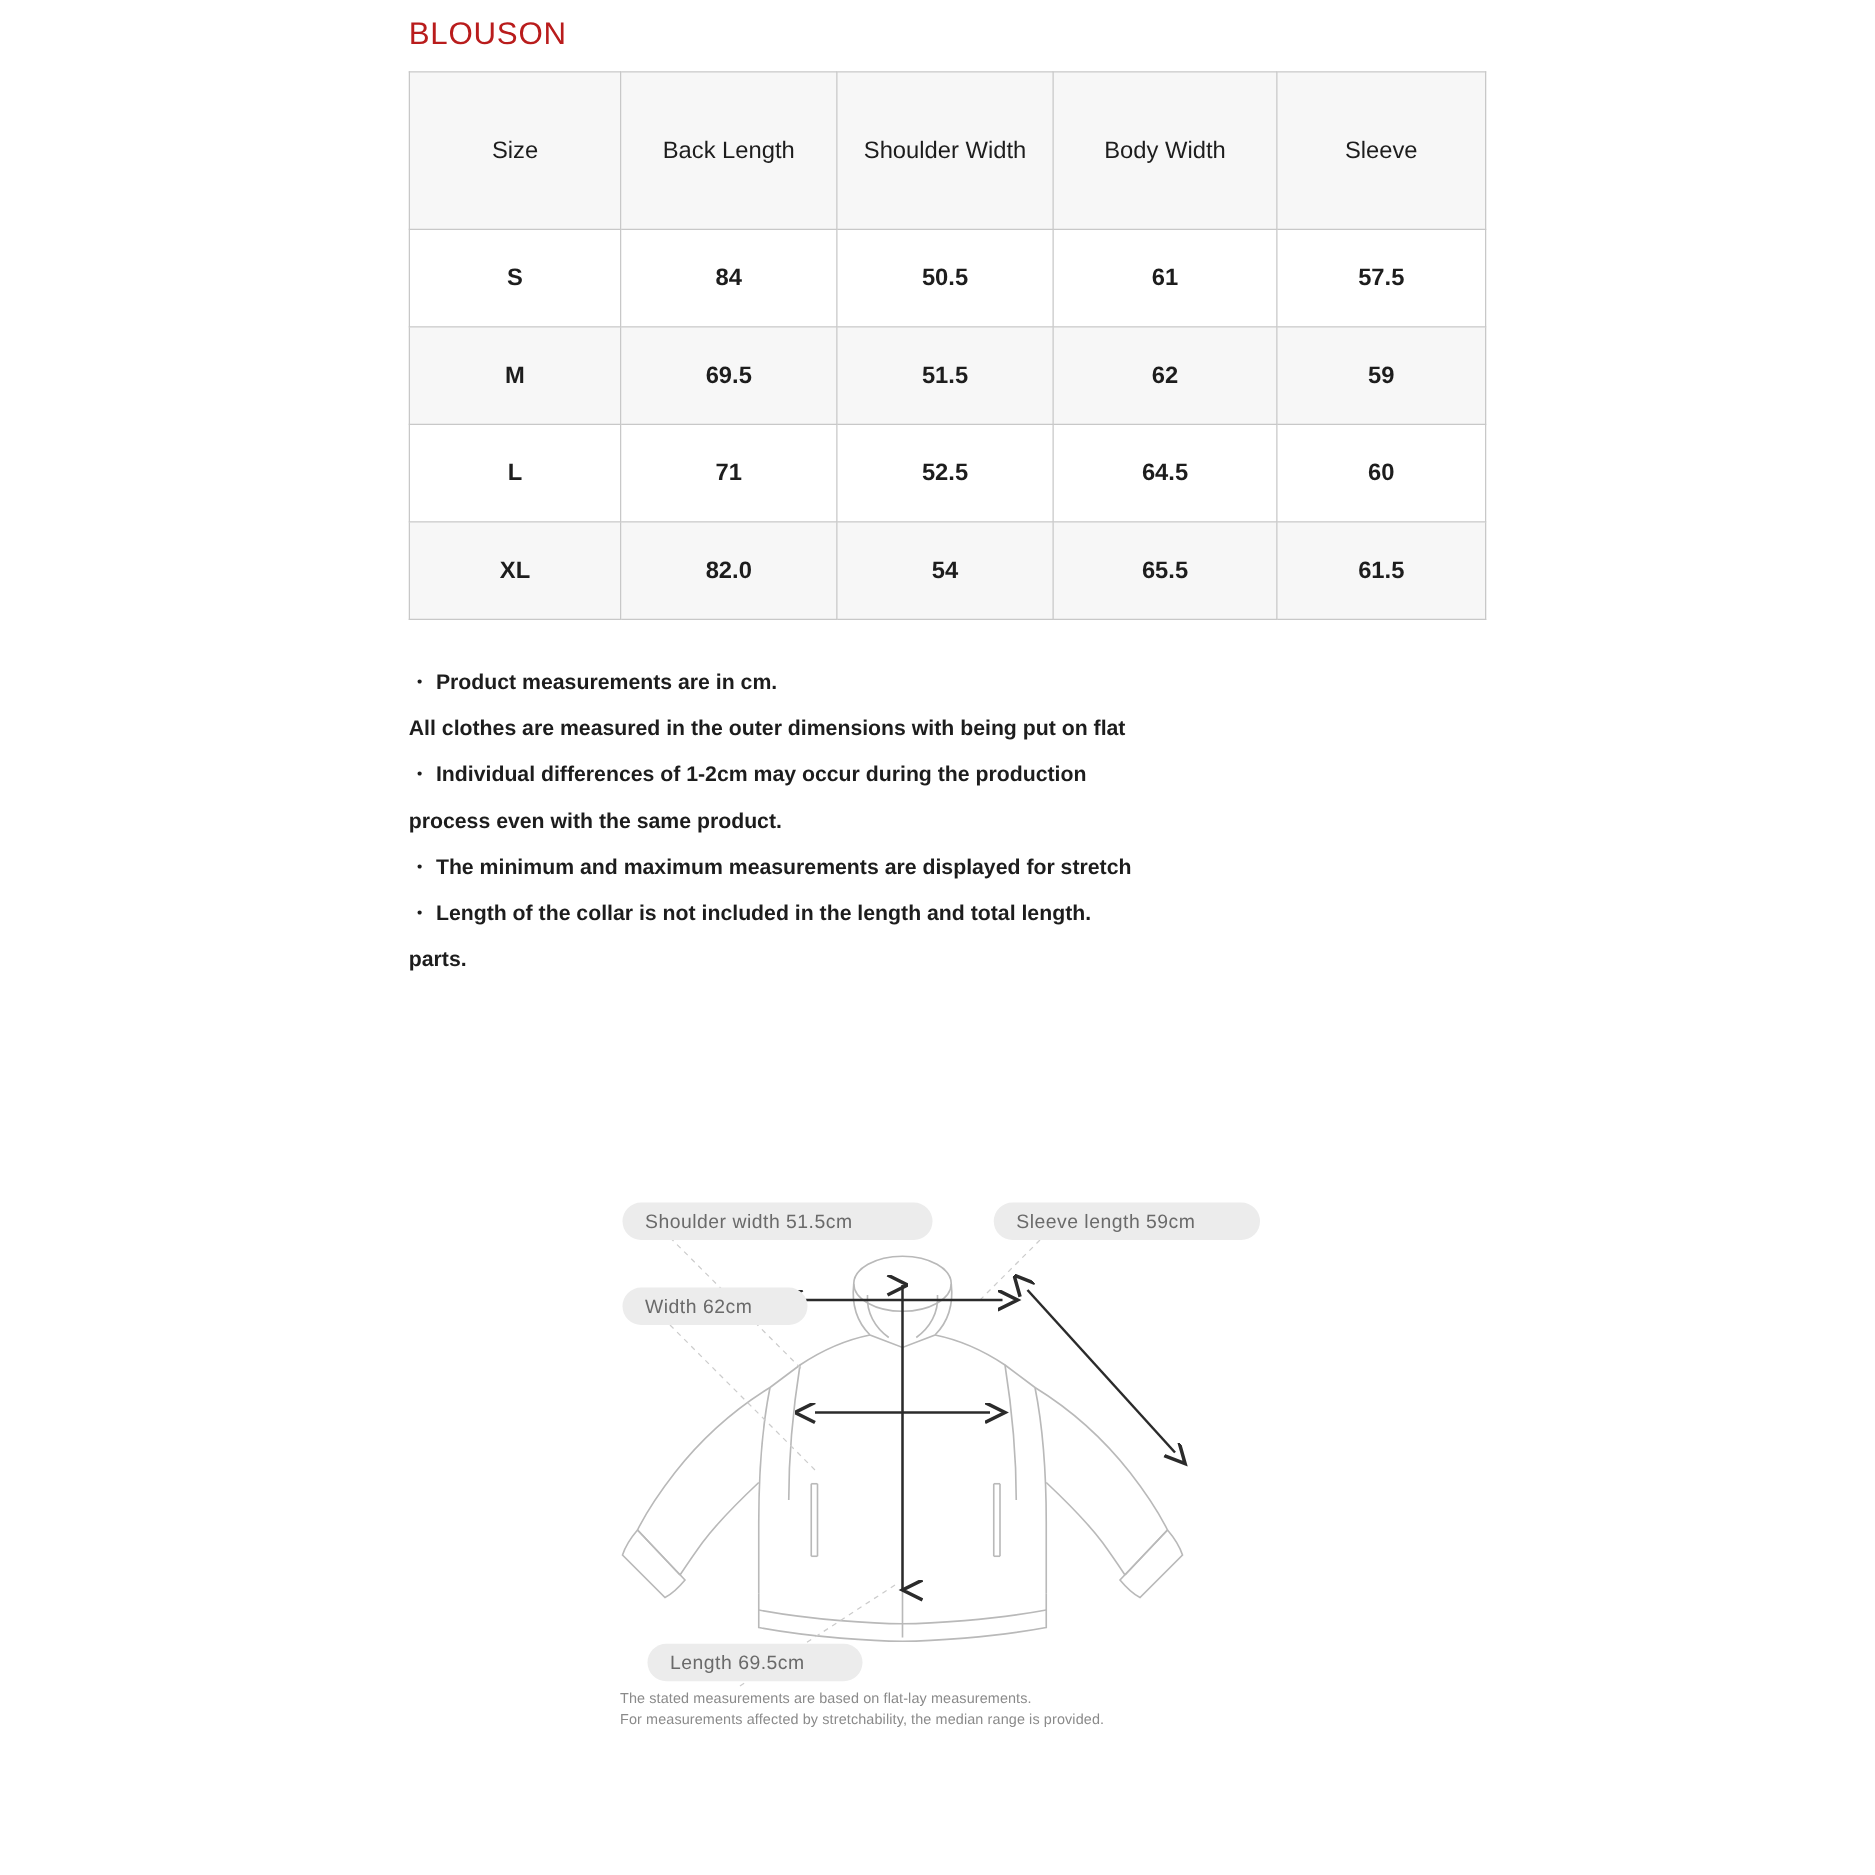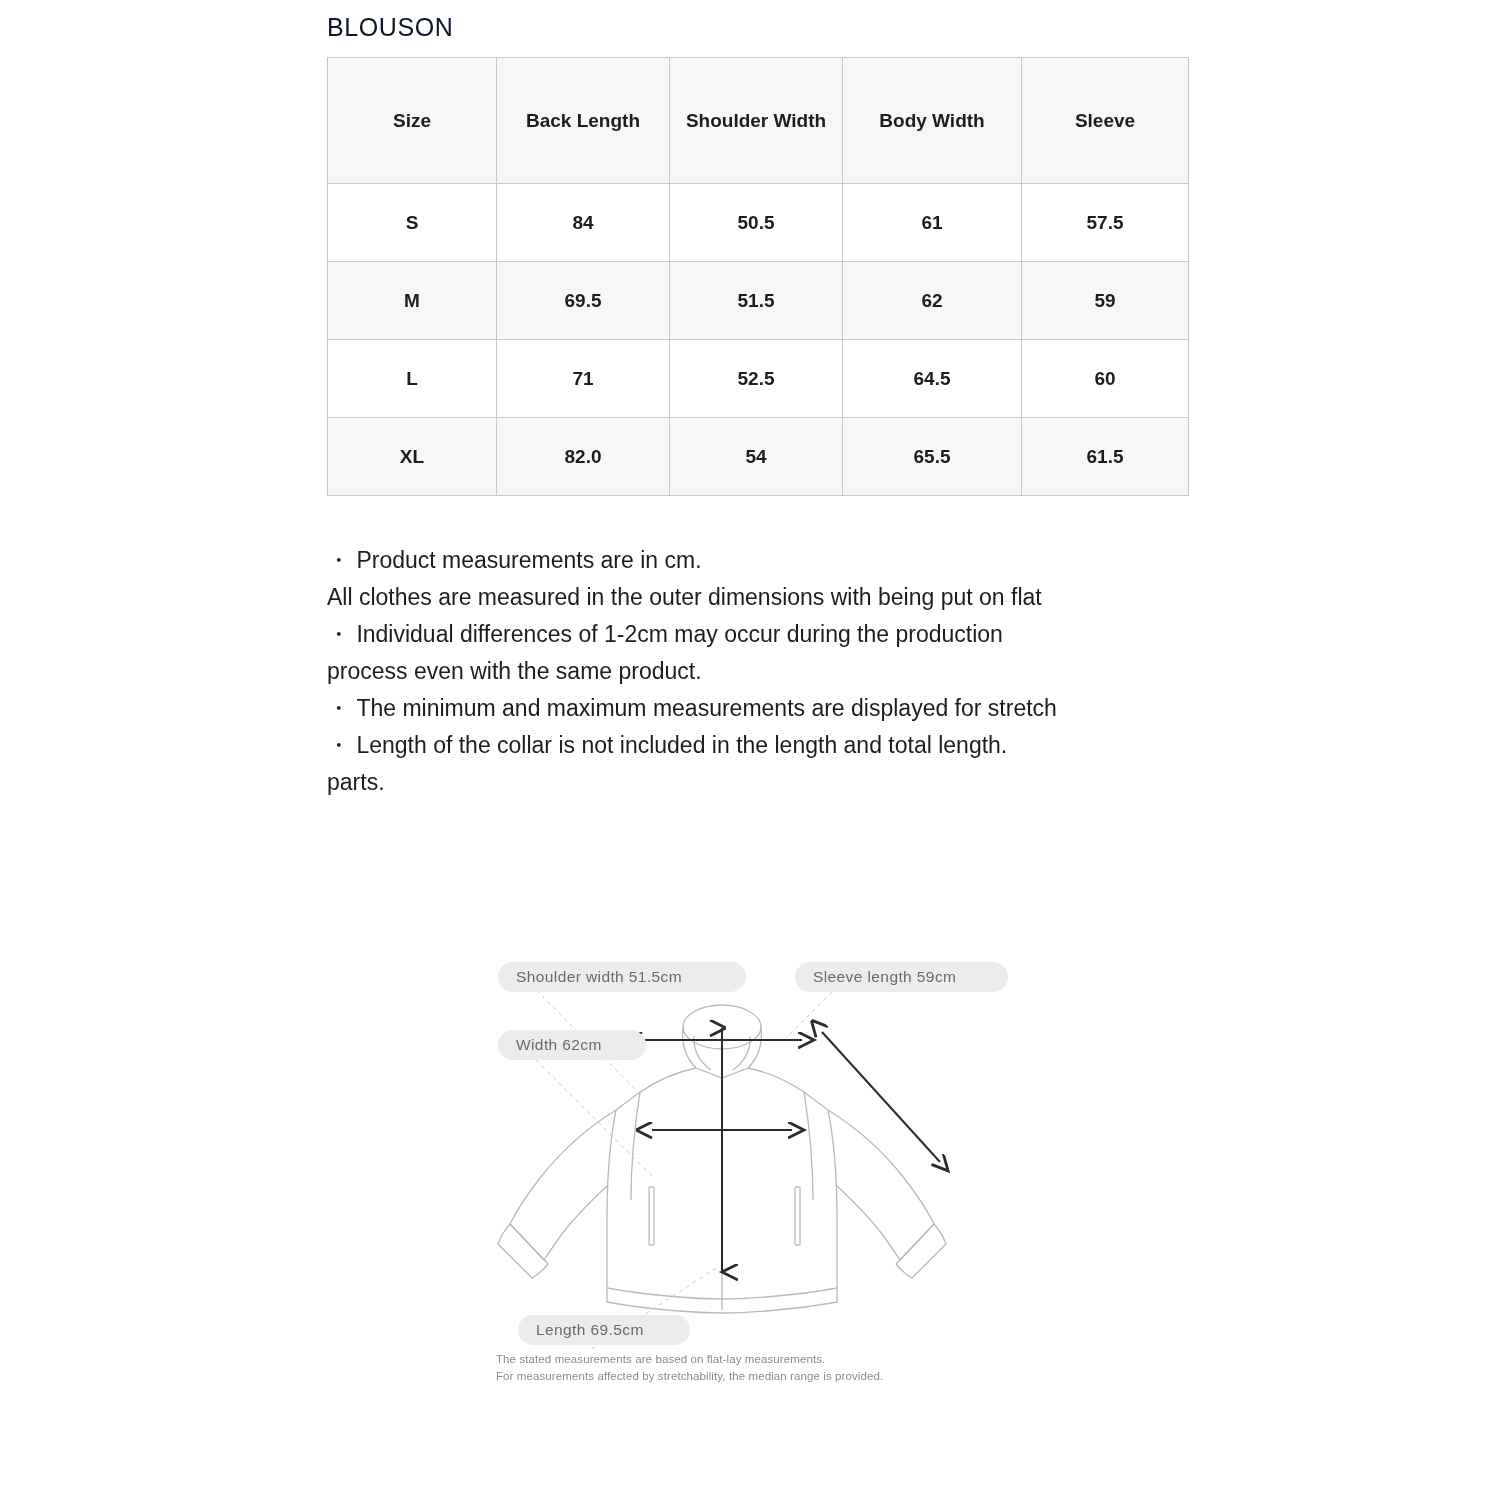--- a/index.html
+++ b/index.html
@@ -23,21 +23,21 @@
     height: 1500px;
   }
 
   
   .title {
     position: absolute;
     left: 327px;
     top: 12px;
     font-size: 25px;
     letter-spacing: 0.6px;
-    color: #0f172a;
+    color: #b91c1c;
     font-weight: 400;
     line-height: 1.2;
   }
 
   
   .size-table {
     position: absolute;
     left: 327px;
     top: 57px;
     width: 856px;
@@ -50,44 +50,45 @@
     vertical-align: middle;
     font-size: 19px;
     font-weight: bold;
     color: #1d1d1d;
     padding: 0;
   }
   .size-table thead th {
     height: 125px;
     background: #f7f7f7;
     line-height: 1.45;
-    font-weight: bold;
+    font-weight: normal;
   }
   .size-table tbody td {
     height: 77px;
     background: #ffffff;
   }
   .size-table tbody tr.alt td {
     background: #f7f7f7;
   }
   .col-size   { width: 168px; }
   .col-back   { width: 172px; }
   .col-should { width: 172px; }
   .col-body   { width: 178px; }
   .col-sleeve { width: 166px; }
 
   
   .notes {
     position: absolute;
     left: 327px;
-    top: 542px;
+    top: 527px;
     width: 830px;
-    font-size: 23px;
+    font-size: 17px;
     line-height: 37px;
     color: #1d1d1d;
+    font-weight: bold;
   }
   .notes .note-line { white-space: pre-wrap; }
 
   
   .diagram {
     position: absolute;
     left: 470px;
     top: 950px;
     width: 560px;
     height: 450px;

